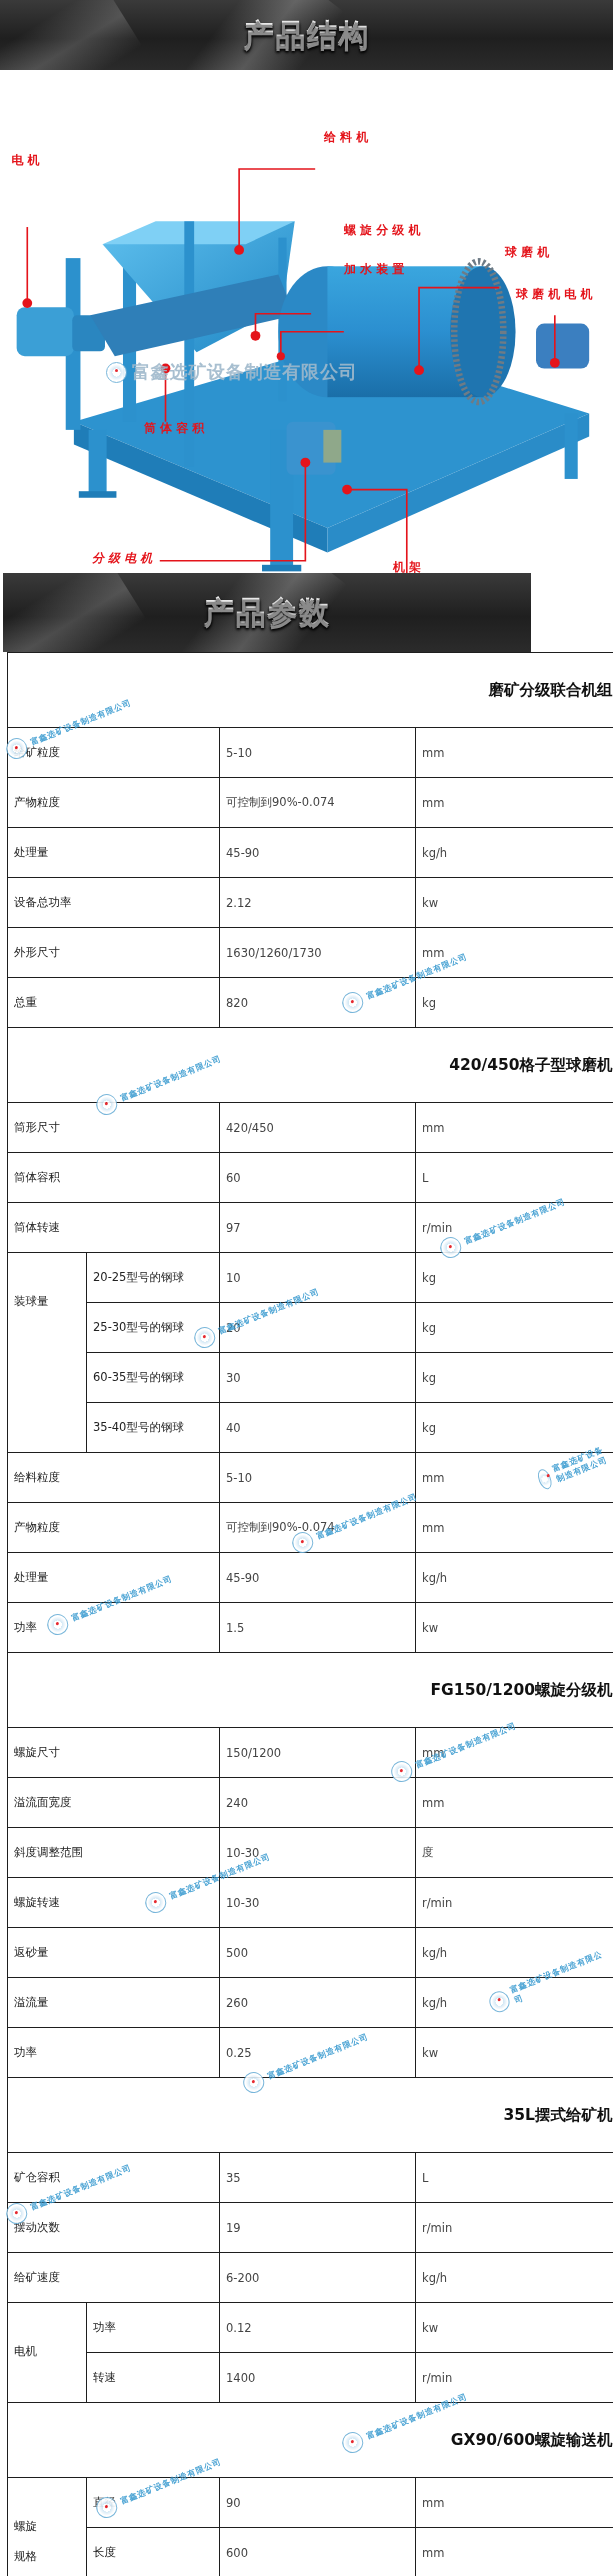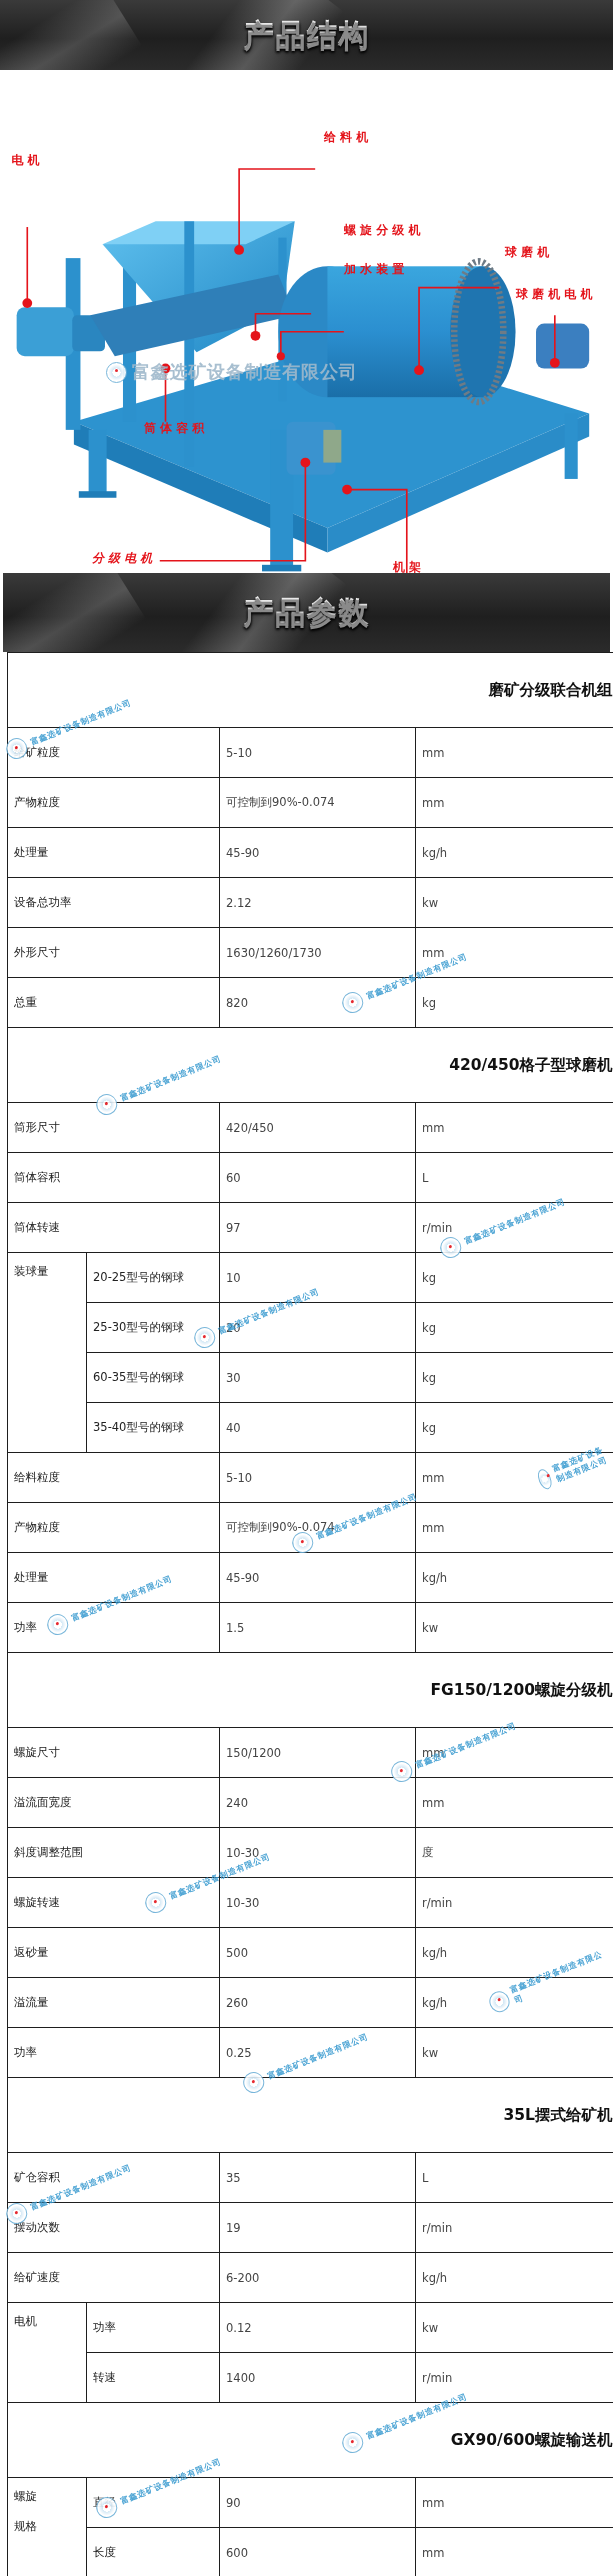--- a/index.html
+++ b/index.html
@@ -24,21 +24,21 @@
   }
   .banner-title {
     position: relative; z-index: 2; font-family: Liberation Serif, serif; font-weight: bold;
     font-size: 30px; letter-spacing: 1.6px; color: #e8e8e8;
     text-shadow: 0 1.6px 0 #8a8a8a, 0 2.5px 2.5px #000;
     background: linear-gradient(180deg, #ffffff 0%, #cfcfcf 60%, #9a9a9a 100%);
     -webkit-background-clip: text; background-clip: text; -webkit-text-fill-color: transparent;
     filter: drop-shadow(0 1.6px 0.8px rgba(0,0,0,0.8));
   }
   #banner-structure { height: 70px; }
-  #banner-params { margin: 0 3.3px 0 3.3px; width: 607px; height: 79px; }
+  #banner-params { margin: 0 3.3px 0 3.3px; width: 528px; height: 79px; }
 
   
   .photo {
     position: relative; width: 614px; height: 503px; background: #ffffff; overflow: hidden;
   }
   .photo svg.machine { position: absolute; left: 0; top: 0; }
   .label {
     position: absolute; color: #e4141b; font-size: 12px; font-weight: bold; letter-spacing: 4.1px;
     font-family: "DejaVu Serif", serif; white-space: nowrap;
   }
@@ -59,21 +59,21 @@
   .params { position: relative; width: 607px; margin-left: 6.5px; }
   table.spec {
     width: 606px; border-collapse: collapse; table-layout: fixed;
     font-family: "DejaVu Sans", sans-serif; font-size: 11.5px; color: #222;
   }
   table.spec td { border: 1.6px solid #1e1e1e; height: 50px; padding: 0 0 0 6.5px; vertical-align: middle; }
   table.spec td.section {
     height: 75px; text-align: right; font-size: 15.5px; font-weight: bold; padding: 0; color: #111;
   }
   table.spec td.val, table.spec td.unit { color: #444; font-size: 11.5px; }
-  table.spec td.group { vertical-align: top; padding-top: 4px; line-height: 29.5px; }
+  table.spec td.group { vertical-align: top; padding-top: 34px; line-height: 29.5px; }
 </style>
 </head>
 <body>
 
 <div class="banner" id="banner-structure">
   <div class="banner-title">产品结构</div>
 </div>
 
 <div class="photo">
   <svg class="machine" width="614" height="503" viewBox="0 0 750 615">

